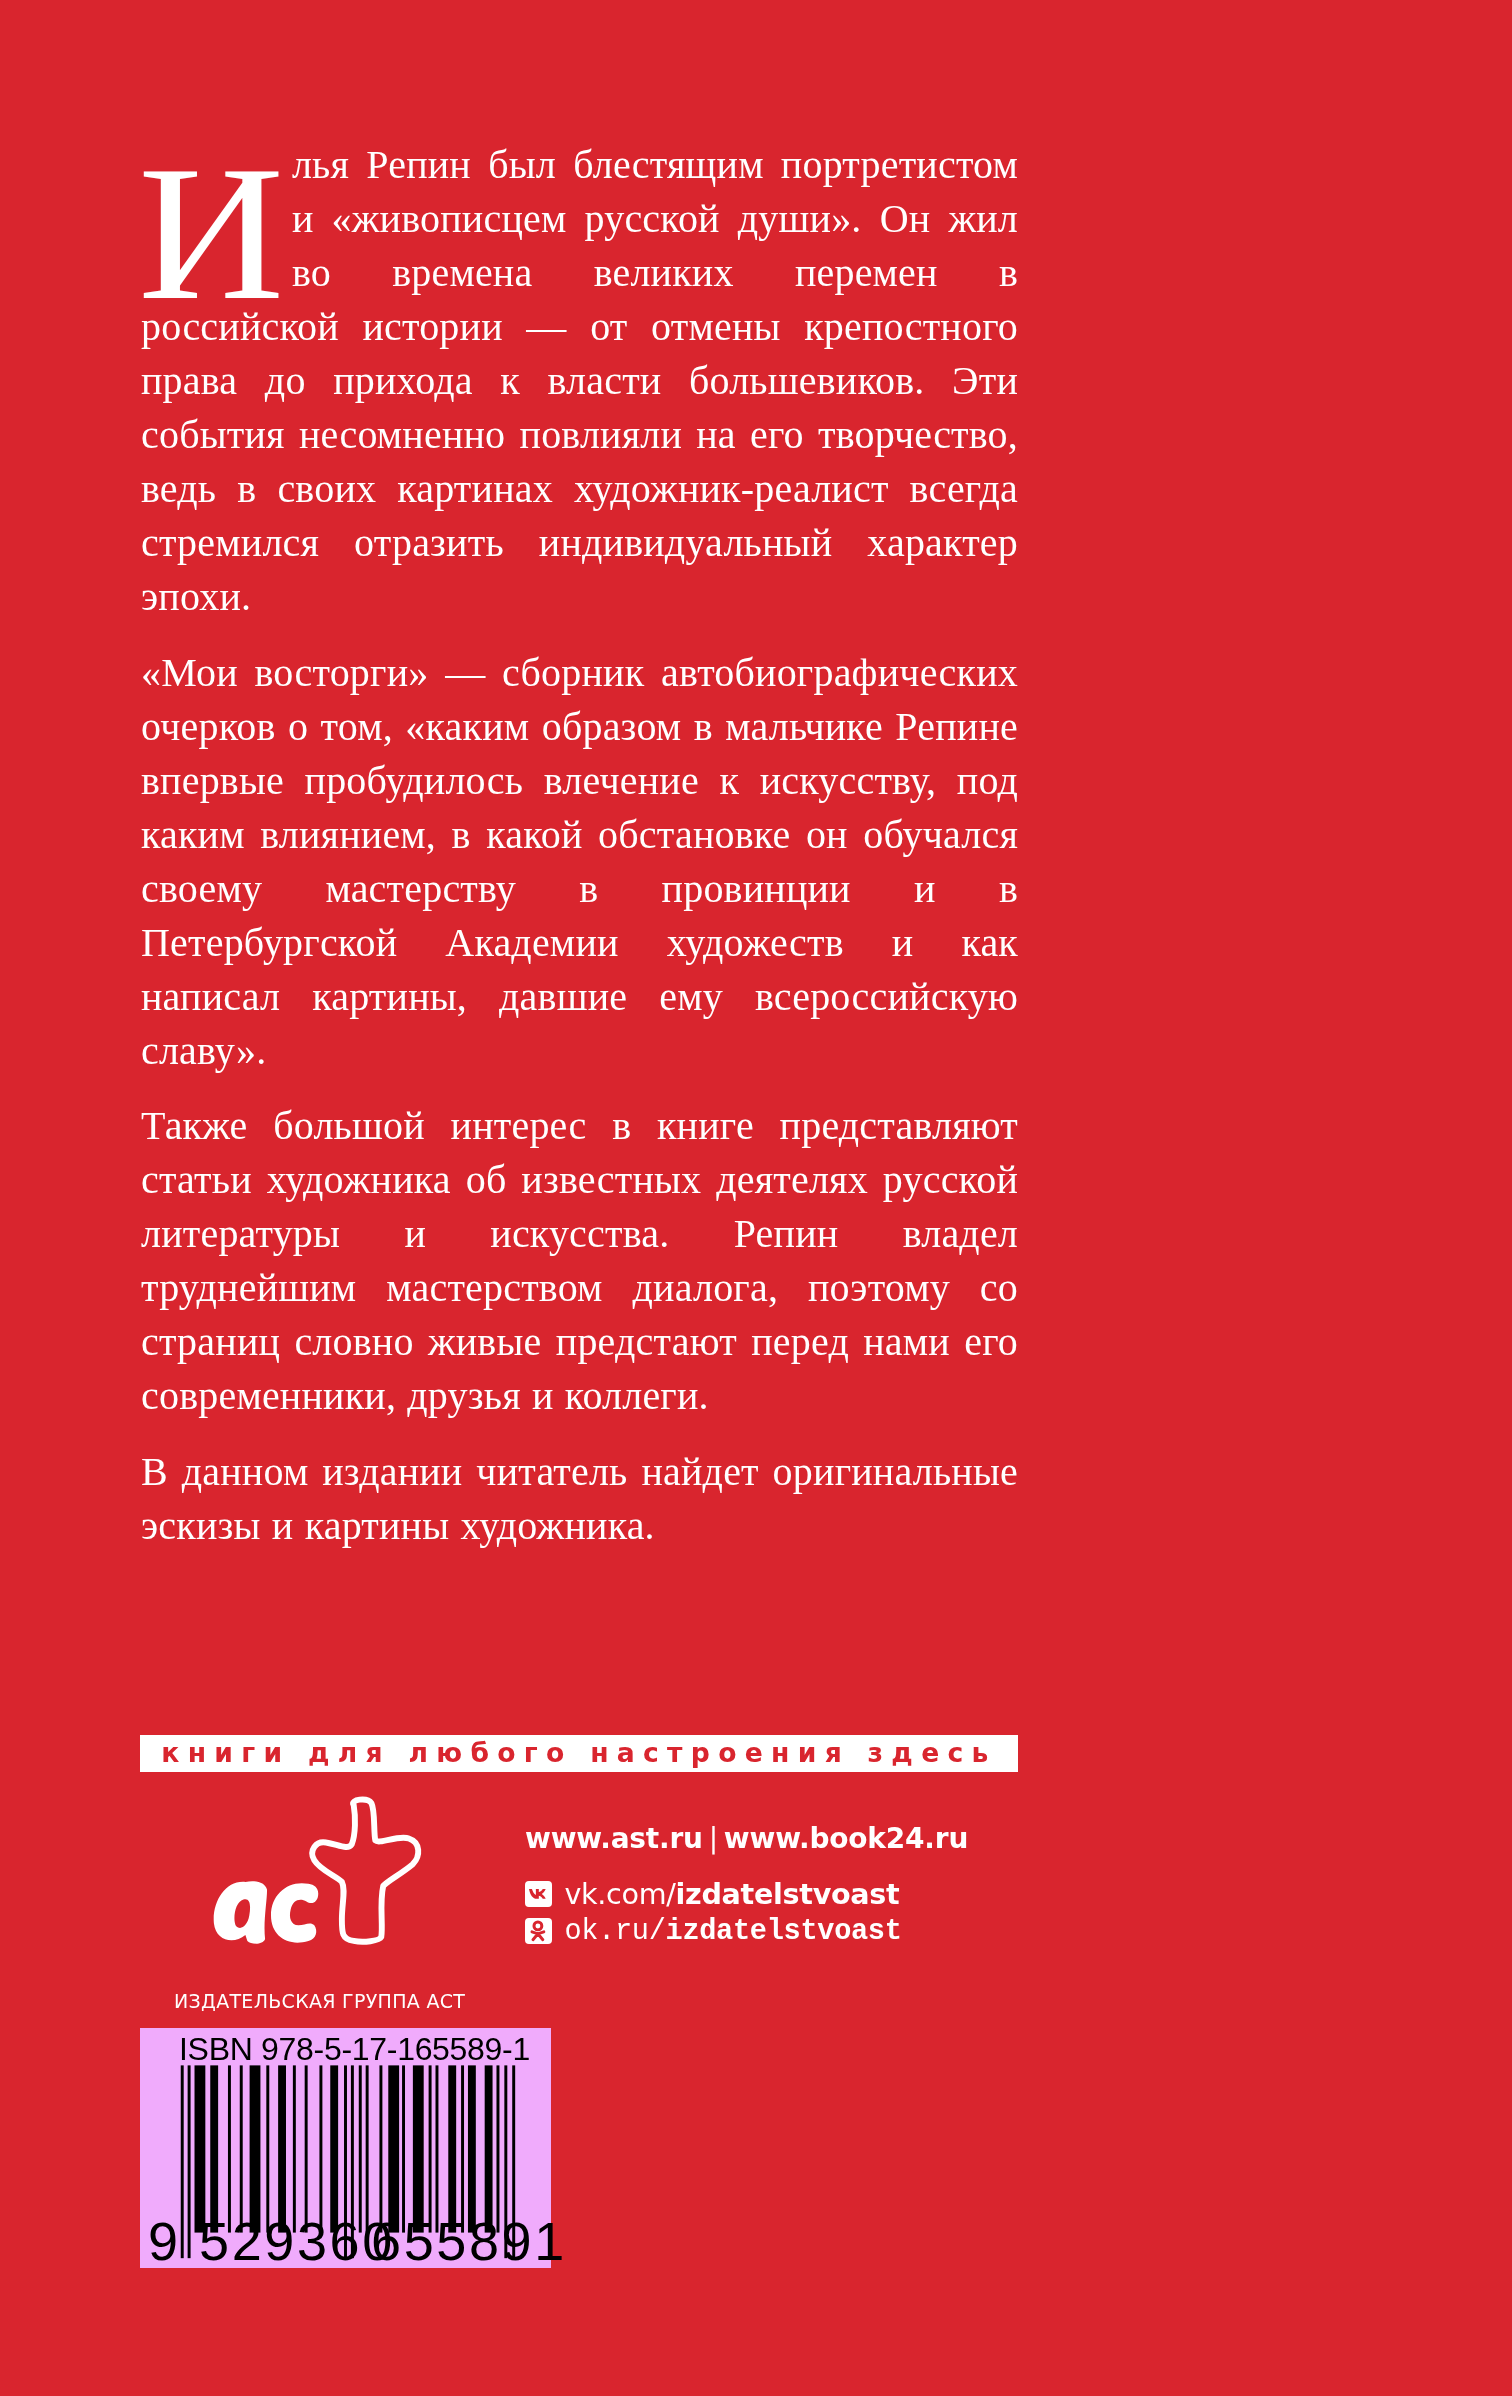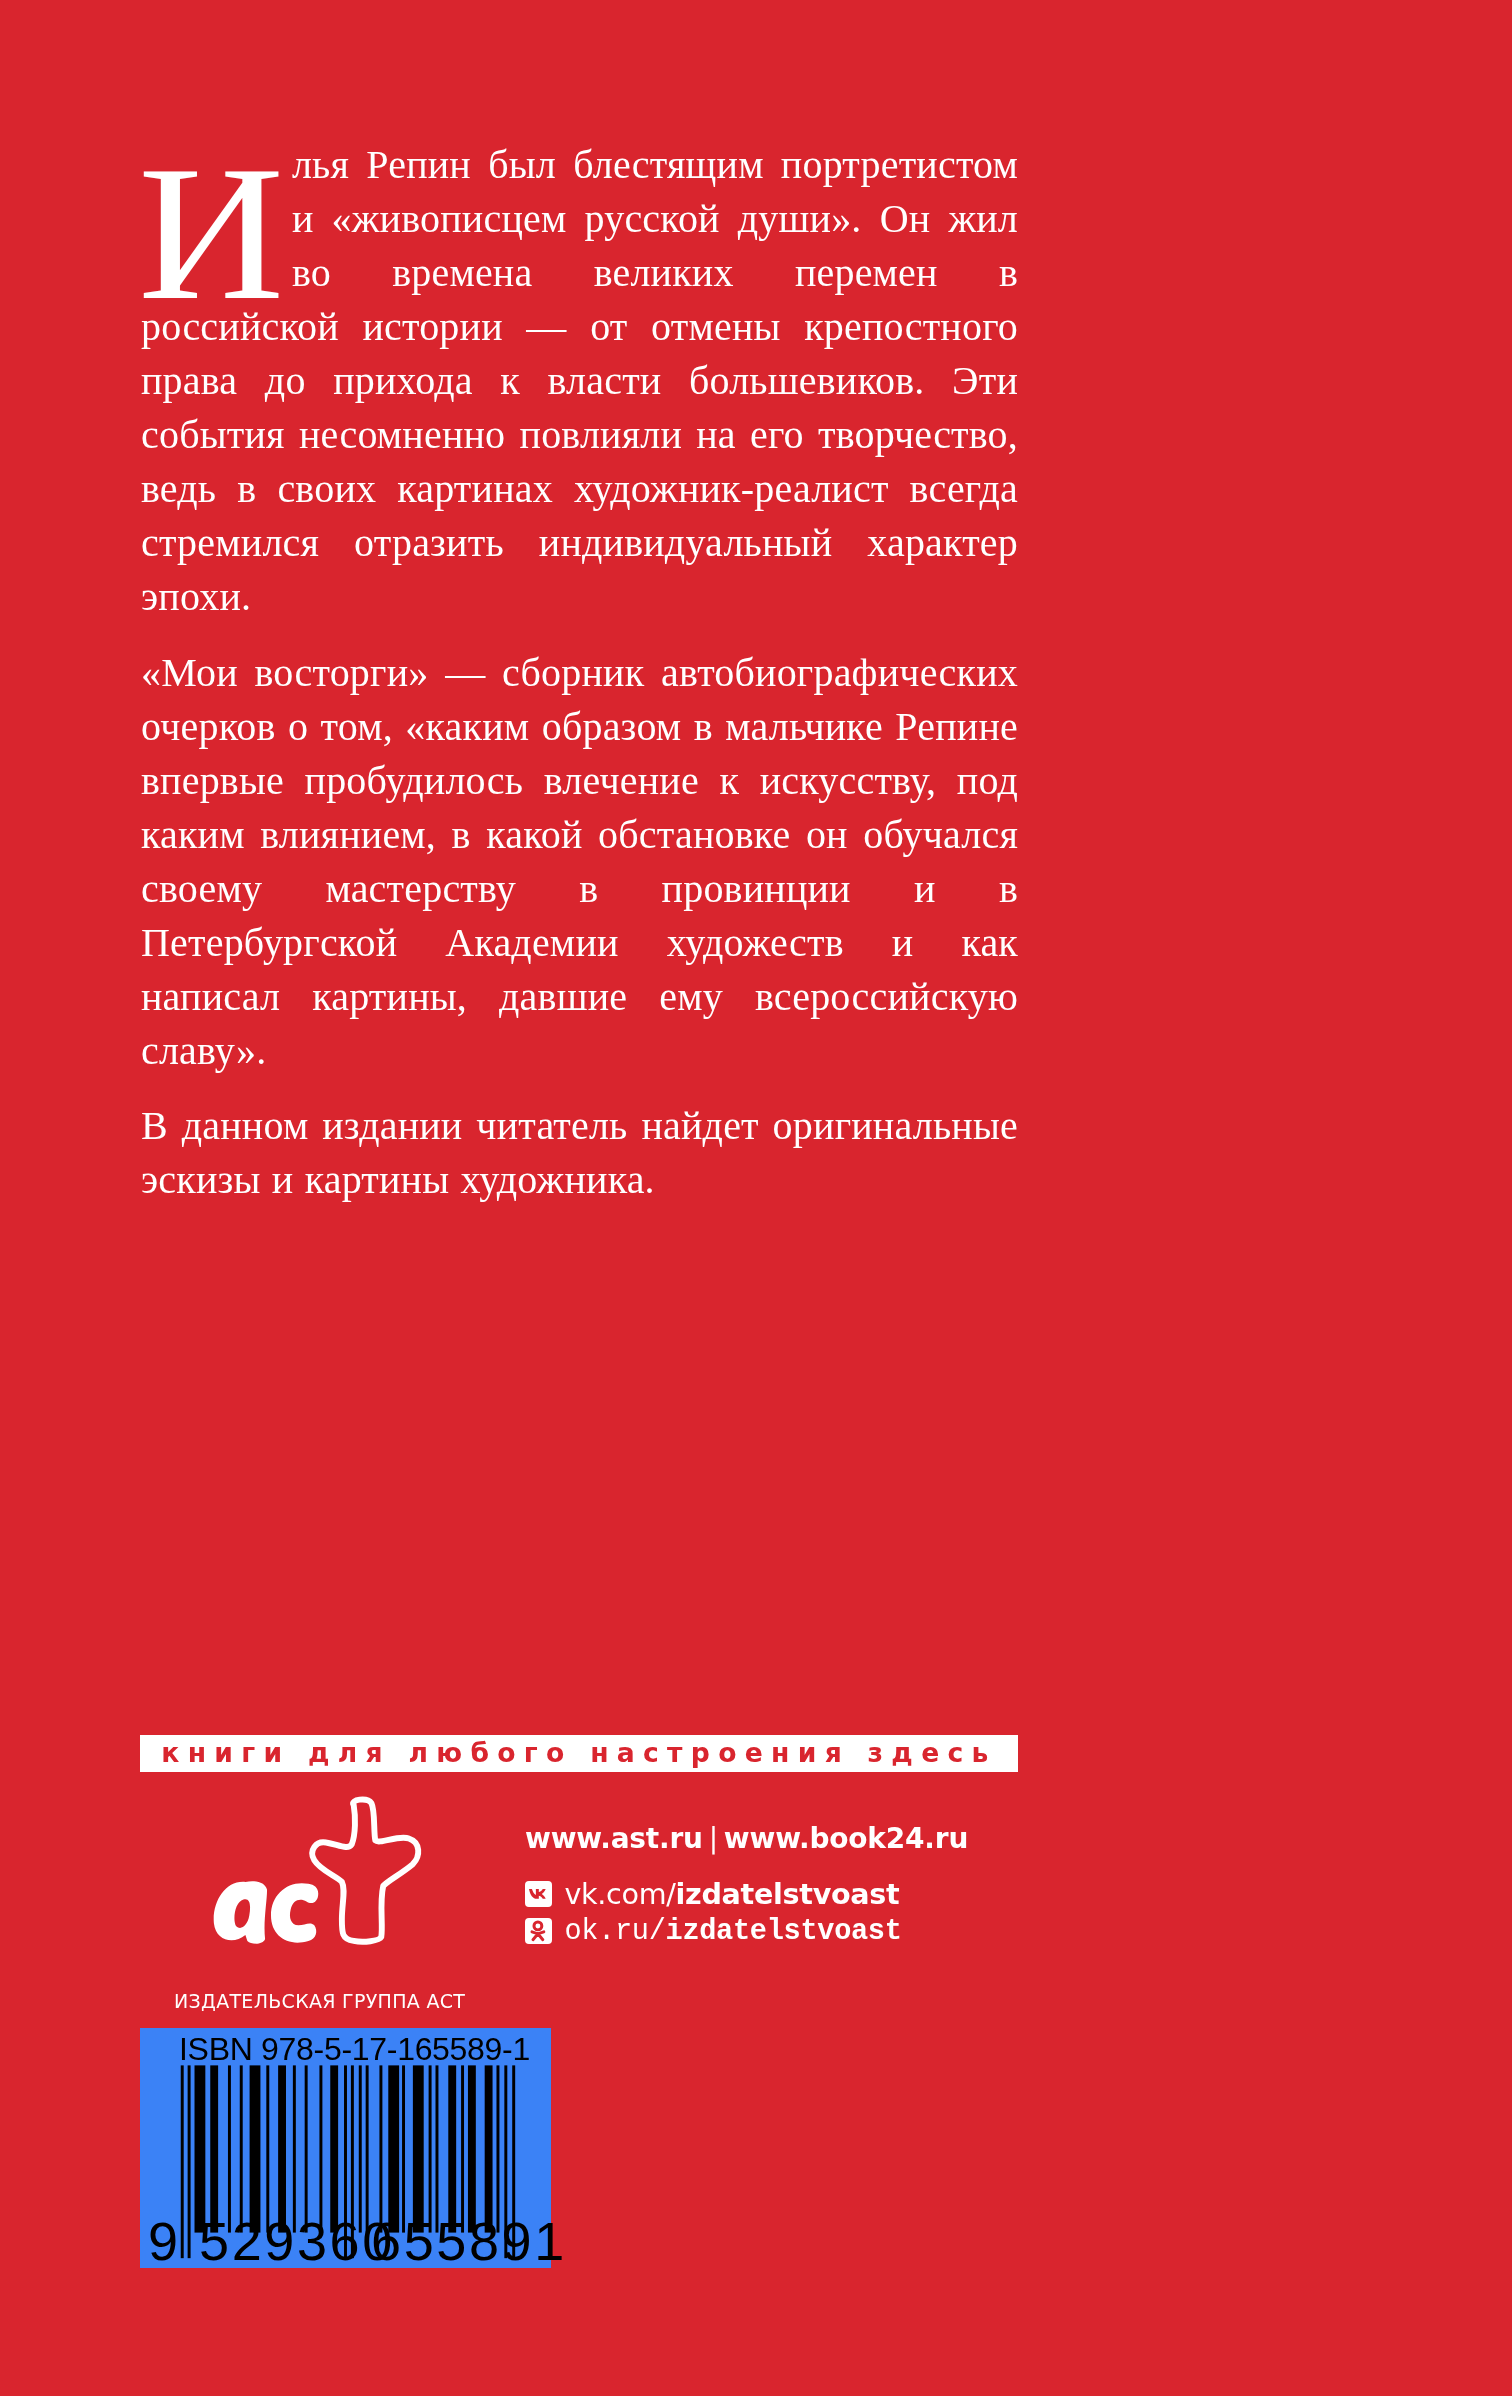--- a/index.html
+++ b/index.html
@@ -117,21 +117,21 @@
     flex: none;
   }
   .social-row .domain { font-weight: normal; }
   .social-row .handle { font-weight: bold; }
 
   
   .barcode-box {
     position: absolute;
     left: 140px; top: 2028px;
     width: 411px; height: 240px;
-    background: #3b82f6;
+    background: #f0abfc;
     color: #000000;
   }
   .isbn-text {
     position: absolute;
     left: 39px; top: 4.9px;
     font-family: "Liberation Sans", "DejaVu Sans", sans-serif;
     font-size: 32px;
     line-height: 33px;
     white-space: nowrap;
     letter-spacing: -0.3px;
@@ -152,20 +152,21 @@
 </head>
 <body>
 
 <div class="page" style="--bg: #d9252e;">
 
   <div class="text-column">
     <p class="para">
       <span class="drop-cap"><span>И</span></span><span>лья Репин был блестящим портрети­стом и «живописцем русской души». Он жил во времена великих перемен в российской истории — от отмены крепост­ного права до прихода к власти большевиков. Эти события несомненно повлияли на его творчество, ведь в своих картинах художник-реалист всегда стремился отразить индивиду­альный характер эпохи.</span>
     </p>
     <p class="para">«Мои восторги» — сборник автобиографиче­ских очерков о том, «каким образом в маль­чике Репине впервые пробудилось влечение к искусству, под каким влиянием, в какой обстановке он обучался своему мастерству в провинции и в Петербургской Академии художеств и как написал картины, давшие ему всероссийскую славу».</p>
+    <p class="para">Также большой интерес в книге представля­ют статьи художника об известных деятелях русской литературы и искусства. Репин владел труднейшим мастерством диалога, поэтому со страниц словно живые предстают перед нами его современники, друзья и коллеги.</p>
     <p class="para">В данном издании читатель найдет ориги­нальные эскизы и картины художника.</p>
   </div>
 
   <div class="banner">
     <span class="banner-text">книги для любого настроения здесь</span>
   </div>
 
   <div class="logo">
     <svg width="256" height="158" viewBox="0 0 260 160">
 

